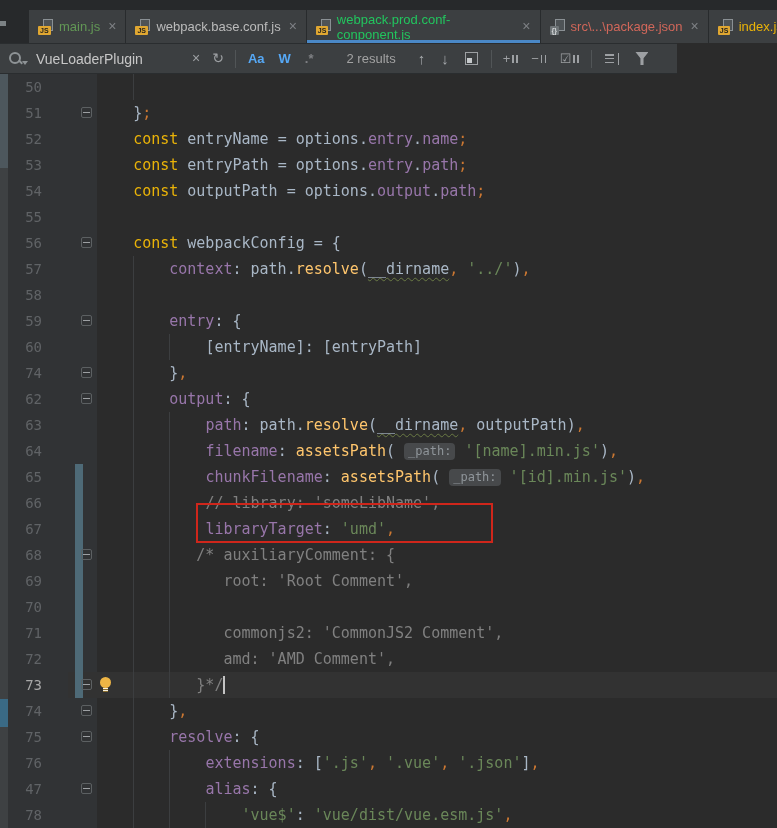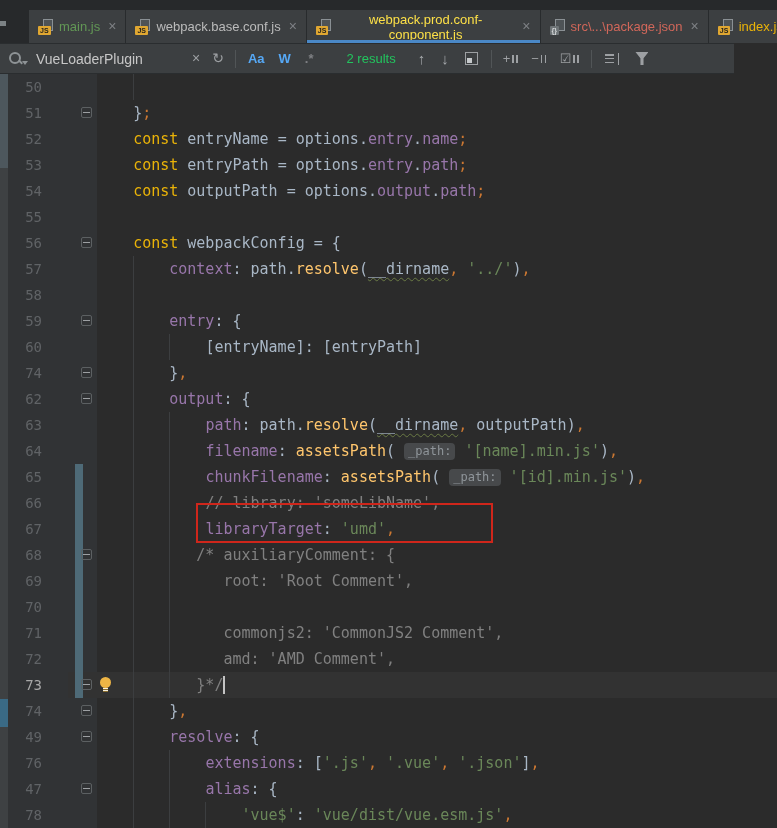--- a/index.html
+++ b/index.html
@@ -14,35 +14,35 @@
   .tab.active::after{content:"";position:absolute;left:0;right:0;bottom:0;height:3px;}
   .tab .label{font-size:13px;margin:0 6px 0 5px;}
   .tab .close{font-size:14px;color:#7e8185;margin-left:2px;line-height:13px;}
   .ficon{position:relative;width:16px;height:16px;flex:0 0 16px;}
   .ficon .page{position:absolute;right:1px;top:0px;width:10px;height:12px;background:#4e5356;
                border:1px solid #8a9094;box-sizing:border-box;}
   .ficon .badge{position:absolute;left:0;bottom:0;background:#e0a731;color:#201f1c;
                 font-weight:bold;font-size:7px;line-height:9px;padding:0 2px;border-radius:1px;}
   .ficon.json .badge{background:#6e7477;color:#d6d9da;}
   
-  #searchbar{position:absolute;left:0;top:43px;width:734px;height:31px;background:#3c3f41;
+  #searchbar{position:absolute;left:0;top:43px;width:677px;height:31px;background:#3c3f41;
              border-top:1px solid #2a2d2f;border-bottom:1px solid #2a2d2f;box-sizing:border-box;
              display:flex;align-items:center;color:#bbbbbb;}
   .mag{position:relative;width:20px;height:16px;margin-left:8px;}
   .mag .lens{position:absolute;left:1px;top:1px;width:8px;height:8px;border:2px solid #8e9396;border-radius:50%;}
   .mag .handle{position:absolute;left:10px;top:10px;width:5px;height:2px;background:#8e9396;transform:rotate(45deg);}
   .mag .caret{position:absolute;right:0px;top:10px;width:0;height:0;border-left:3px solid transparent;
               border-right:3px solid transparent;border-top:4px solid #8e9396;}
   #search-input{width:148px;margin-left:6px;background:transparent;border:none;outline:none;
                 color:#c7c7c7;font-size:14px;font-family:"Liberation Sans",sans-serif;}
   .sb-btn{color:#9da0a3;font-size:14px;padding:0 6px;line-height:29px;}
   .sb-toggle{font-size:13px;font-weight:bold;padding:0 7px;color:#7f8084;}
   .sb-toggle.on{color:#56a8f5;}
   .sb-divider{width:1px;height:18px;background:#515557;margin:0 5px;}
-  #results-label{font-size:13px;color:#22c55e;margin:0 14px 0 26px;}
+  #results-label{font-size:13px;color:#a3a3a3;margin:0 14px 0 26px;}
   .arrow-btn{font-size:15px;color:#a5a8ab;padding:0 8px;}
   .openwin{position:relative;width:13px;height:13px;border:1px solid #9da0a3;margin:0 8px;box-sizing:border-box;}
   .openwin i{position:absolute;left:1px;bottom:1px;width:5px;height:5px;background:#c6c9cb;}
   .selbars{position:relative;display:inline-block;width:7px;height:11px;margin-left:2px;}
   .selbars::before,.selbars::after{content:"";position:absolute;top:2px;width:1.5px;height:8px;background:#9da0a3;}
   .selbars::before{left:0}.selbars::after{left:4px}
   .combo{display:flex;align-items:center;padding:0 6px;color:#9da0a3;font-size:13px;}
   .mlico{position:relative;width:14px;height:12px;margin:0 8px;}
   .mlico::before{content:"";position:absolute;left:0;top:1px;width:9px;height:10px;
       background:linear-gradient(#9da0a3 0 1.5px,transparent 1.5px 4px,#9da0a3 4px 5.5px,transparent 5.5px 8px,#9da0a3 8px 9.5px,transparent 9.5px);}
@@ -108,21 +108,21 @@
             <span class="badge">JS</span>
           </span>
           <span class="label" style="color: rgb(187, 187, 187);">webpack.base.conf.js</span>
           <span class="close">×</span>
         </div>
         <div class="tab active">
           <span class="ficon js">
             <span class="page"></span>
             <span class="badge">JS</span>
           </span>
-          <span class="label" style="color: #fde047; text-align: center;">webpack.prod.conf-conponent.js</span>
+          <span class="label" style="color: #22c55e;">webpack.prod.conf-conponent.js</span>
           <span class="close">×</span>
           <span style="position: absolute; left: 0px; right: 0px; bottom: 0px; height: 3px; background: rgb(74, 136, 199);"></span>
         </div>
         <div class="tab">
           <span class="ficon json">
             <span class="page"></span>
             <span class="badge">{}</span>
           </span>
           <span class="label" style="color: rgb(209, 103, 90);">src\...\package.json</span>
           <span class="close">×</span>
@@ -200,21 +200,21 @@
         <div class="row"><div class="guide" style="left: 133px;"></div><div class="guide" style="left: 169px;"></div><div class="vcsbar" style="background: rgb(78, 106, 119);"></div><div class="num">65</div><div class="code">            <span class="t-prop">chunkFilename</span><span class="t-pun">: </span><span class="t-fn">assetsPath</span><span class="t-pun">( </span><span class="t-hint">_path:</span><span class="t-pun"> </span><span class="t-str">'[id].min.js'</span><span class="t-pun">)</span><span class="t-com">,</span></div></div>
         <div class="row"><div class="guide" style="left: 133px;"></div><div class="guide" style="left: 169px;"></div><div class="vcsbar" style="background: rgb(78, 106, 119);"></div><div class="num">66</div><div class="code">            <span class="t-cmt">// library: 'someLibName',</span></div></div>
         <div class="row"><div class="guide" style="left: 133px;"></div><div class="guide" style="left: 169px;"></div><div class="vcsbar" style="background: rgb(78, 106, 119);"></div><div class="num">67</div><div class="code">            <span class="t-prop">libraryTarget</span><span class="t-pun">: </span><span class="t-str">'umd'</span><span class="t-com">,</span></div></div>
         <div class="row"><div class="guide" style="left: 133px;"></div><div class="guide" style="left: 169px;"></div><div class="vcsbar" style="background: rgb(78, 106, 119);"></div><div class="num">68</div><div class="fold start"></div><div class="code">           <span class="t-cmt">/* auxiliaryComment: {</span></div></div>
         <div class="row"><div class="guide" style="left: 133px;"></div><div class="guide" style="left: 169px;"></div><div class="vcsbar" style="background: rgb(78, 106, 119);"></div><div class="num">69</div><div class="code">              <span class="t-cmt">root: 'Root Comment',</span></div></div>
         <div class="row"><div class="guide" style="left: 133px;"></div><div class="guide" style="left: 169px;"></div><div class="vcsbar" style="background: rgb(78, 106, 119);"></div><div class="num">70</div></div>
         <div class="row"><div class="guide" style="left: 133px;"></div><div class="guide" style="left: 169px;"></div><div class="vcsbar" style="background: rgb(78, 106, 119);"></div><div class="num">71</div><div class="code">              <span class="t-cmt">commonjs2: 'CommonJS2 Comment',</span></div></div>
         <div class="row"><div class="guide" style="left: 133px;"></div><div class="guide" style="left: 169px;"></div><div class="vcsbar" style="background: rgb(78, 106, 119);"></div><div class="num">72</div><div class="code">              <span class="t-cmt">amd: 'AMD Comment',</span></div></div>
         <div class="row cur"><div class="guide" style="left: 133px;"></div><div class="guide" style="left: 169px;"></div><div class="vcsbar" style="background: rgb(78, 106, 119);"></div><div class="num">73</div><div class="fold end"></div><div class="bulb"><span class="glass"></span><span class="base"></span></div><div class="code">           <span class="t-cmt">}*/</span><span class="caret-bar"></span></div></div>
         <div class="row"><div class="guide" style="left: 133px;"></div><div class="num">74</div><div class="fold end"></div><div class="code">        <span class="t-pun">}</span><span class="t-com">,</span></div></div>
-        <div class="row"><div class="guide" style="left: 133px;"></div><div class="num">49</div><div class="fold start"></div><div class="code">        <span class="t-prop">resolve</span><span class="t-pun">: {</span></div></div>
+        <div class="row"><div class="guide" style="left: 133px;"></div><div class="num">75</div><div class="fold start"></div><div class="code">        <span class="t-prop">resolve</span><span class="t-pun">: {</span></div></div>
         <div class="row"><div class="guide" style="left: 133px;"></div><div class="guide" style="left: 169px;"></div><div class="num">76</div><div class="code">            <span class="t-prop">extensions</span><span class="t-pun">: [</span><span class="t-str">'.js'</span><span class="t-com">,</span><span class="t-pun"> </span><span class="t-str">'.vue'</span><span class="t-com">,</span><span class="t-pun"> </span><span class="t-str">'.json'</span><span class="t-pun">]</span><span class="t-com">,</span></div></div>
         <div class="row"><div class="guide" style="left: 133px;"></div><div class="guide" style="left: 169px;"></div><div class="num">47</div><div class="fold start"></div><div class="code">            <span class="t-prop">alias</span><span class="t-pun">: {</span></div></div>
         <div class="row"><div class="guide" style="left: 133px;"></div><div class="guide" style="left: 169px;"></div><div class="guide" style="left: 205px;"></div><div class="num">78</div><div class="code">                <span class="t-str">'vue$'</span><span class="t-pun">: </span><span class="t-str">'vue/dist/vue.esm.js'</span><span class="t-com">,</span></div></div>
       </div>
   </div>
 
   <div id="annotation-rect"></div>
 
 </div>
 

